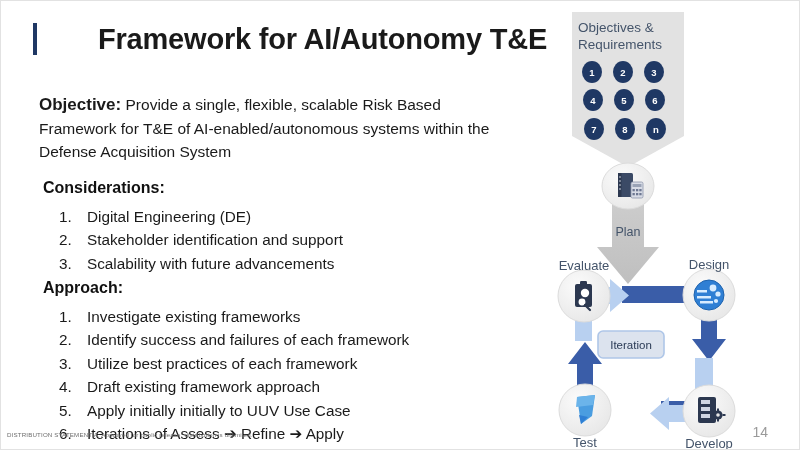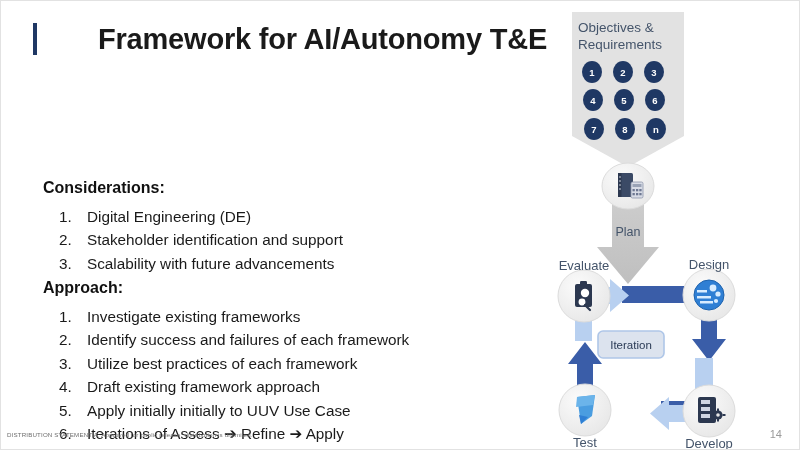--- a/index.html
+++ b/index.html
@@ -107,23 +107,23 @@
   #footer-statement {
     position: absolute;
     left: 6px;
     bottom: 11px;
     font-size: 6.2px;
     color: #6d6d6d;
     letter-spacing: 0.15px;
   }
   #page-number {
     position: absolute;
-    right: 17px;
+    right: 31px;
     bottom: 9px;
-    font-size: 11px;
+    font-size: 14px;
     color: #9a9a9a;
   }
 
   
   #diagram {
     position: absolute;
     left: 520px;
     top: 0;
     width: 280px;
     height: 382px;
@@ -160,20 +160,23 @@
 </head>
 <body>
 
 <div id="slide">
 
   <div id="title-area">
     <div id="title-accent"></div>
     <div id="title-text">Framework for AI/Autonomy T&amp;E</div>
   </div>
 
+  <div id="objective-block">
+    <span id="objective-label">Objective:</span><span> Provide a single, flexible, scalable Risk Based Framework for T&amp;E of AI-enabled/autonomous systems within the Defense Acquisition System</span>
+  </div>
 
   <div id="considerations-block">
     <div class="section-heading">Considerations:</div>
     <ol class="numlist">
       <li>Digital Engineering (DE)</li>
       <li>Stakeholder identification and support</li>
       <li>Scalability with future advancements</li>
     </ol>
   </div>
 

